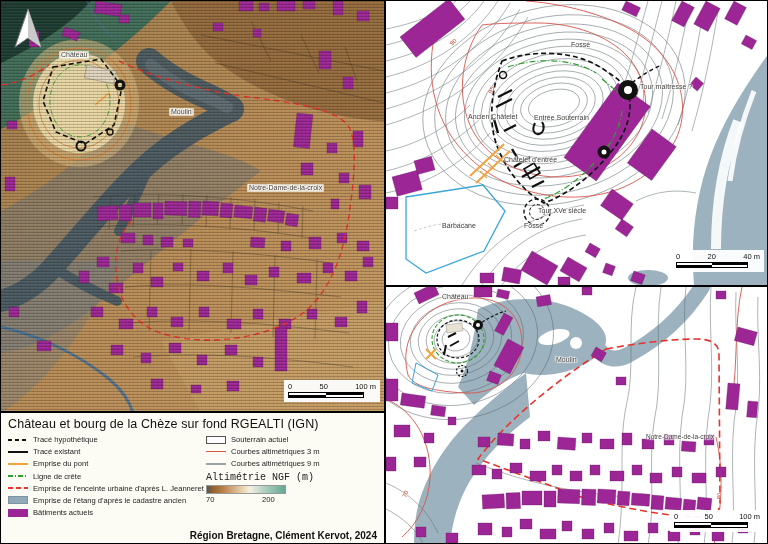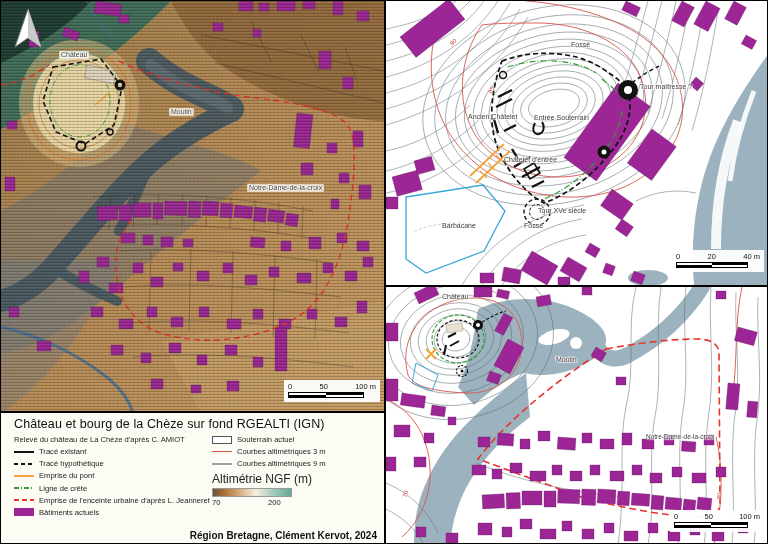--- a/index.html
+++ b/index.html
@@ -26,40 +26,40 @@
   .clabel{position:absolute;font-size:6px;color:#c0392b;z-index:4;white-space:nowrap;
     text-shadow:0 0 2px #fff,0 0 2px #fff;}
   .scalebar{position:absolute;z-index:6;background:rgba(255,255,255,.95);padding:2px 4px 4px;}
   .sb-ticks{display:flex;justify-content:space-between;font-size:7.5px;color:#111;margin-bottom:1px;}
   .sb-bar{height:6px;border:1px solid #000;width:86%;
     background:linear-gradient(90deg,#fff 0 50%,#000 50% 100%) top/100% 50% no-repeat,
                linear-gradient(90deg,#000 0 50%,#fff 50% 100%) bottom/100% 50% no-repeat;}
   .north{position:absolute;left:10px;top:6px;z-index:6;}
   
   #legend{position:absolute;left:0;top:410px;width:383px;height:134px;background:#fcfcf5;
-    border-top:2px solid #000;padding:4px 13px;z-index:8;}
+    border-top:2px solid #000;padding:4px 7px;z-index:8;}
   #legend .title{font-size:12.5px;font-weight:500;color:#111;margin-bottom:4px;letter-spacing:.1px;}
   .lg-cols{position:relative;}
   .lg-left{position:absolute;left:0;top:0;width:196px;}
   .lg-right{position:absolute;left:198px;top:0;width:170px;}
   .lg-sub{font-size:7.6px;color:#222;margin-bottom:3px;}
   .lg-item{display:flex;align-items:center;font-size:7.6px;color:#222;margin-bottom:3.2px;}
   .sw{flex:0 0 20px;width:20px;margin-right:5px;}
   .sw-line{height:2px;}
   .sw-black{background:#111;}
   .sw-bdash{background:repeating-linear-gradient(90deg,#111 0 4px,transparent 4px 7px);}
   .sw-orange{height:1.6px;background:var(--pont);}
   .sw-green{background:repeating-linear-gradient(90deg,var(--crete) 0 5px,transparent 5px 7px,var(--crete) 7px 8px,transparent 8px 10px);height:1.6px;}
   .sw-rdash{background:repeating-linear-gradient(90deg,var(--enceinte) 0 5px,transparent 5px 8px);}
   .sw-etang{height:8px;background:var(--etang-legend);border:.5px solid #7b93a3;}
   .sw-bld{height:8px;background:var(--building);}
   .sw-rect{height:8px;background:#fff;border:1px solid #555;}
   .sw-red{height:1.5px;background:var(--contour10);}
   .sw-gray{height:1.5px;background:#9aa4a8;}
-  .alt-label{font-size:12px;color:#222;margin:4px 0 2px;}
+  .alt-label{font-size:10px;color:#222;margin:4px 0 2px;font-family:Liberation Mono, monospace;}
   .alt-bar{width:80px;height:9px;border:.5px solid #999;
     background:linear-gradient(90deg,#4a5a63 0%,#8a5a30 5%,#b97f46 20%,#e8d2ae 45%,#f4efe2 55%,#a8cdbd 76%,#63a893 100%);}
   .alt-nums{position:relative;width:80px;height:10px;font-size:7.6px;color:#222;}
   .alt-nums .n0{position:absolute;left:0;top:1px;}
   .alt-nums .n1{position:absolute;left:56px;top:1px;}
   .credit{position:absolute;right:7px;bottom:4px;font-size:10px;font-weight:bold;color:#111;}
 </style>
 </head>
 <body>
 
@@ -223,40 +223,43 @@
           <span>50</span>
           <span>100 m</span>
         </div>
       <div class="sb-bar"></div>
     </div>
 
     <div id="legend">
       <div class="title">Château et bourg de la Chèze sur fond RGEALTI (IGN)</div>
       <div class="lg-cols">
         <div class="lg-left">
-          <div class="lg-sub">Relevé du château de La Chèze d'après C. AMIOT</div>
+          <div class="lg-item">
+              <span class="sw sw-line sw-bdash"></span>
+              <span>Tracé hypothétique</span>
+            </div>
           <div class="lg-item">
               <span class="sw sw-line sw-black"></span>
               <span>Tracé existant</span>
             </div>
           <div class="lg-item">
-              <span class="sw sw-line sw-bdash"></span>
-              <span>Tracé hypothétique</span>
-            </div>
-          <div class="lg-item">
               <span class="sw sw-orange"></span>
               <span>Emprise du pont</span>
             </div>
           <div class="lg-item">
               <span class="sw sw-green"></span>
               <span>Ligne de crête</span>
             </div>
           <div class="lg-item">
               <span class="sw sw-line sw-rdash"></span>
               <span>Emprise de l'enceinte urbaine d'après L. Jeanneret</span>
+            </div>
+          <div class="lg-item">
+              <span class="sw sw-etang"></span>
+              <span>Emprise de l'étang d'après le cadastre ancien</span>
             </div>
           <div class="lg-item">
               <span class="sw sw-bld"></span>
               <span>Bâtiments actuels</span>
             </div>
         </div>
         <div class="lg-right">
           <div class="lg-item">
               <span class="sw sw-rect"></span>
               <span>Souterrain actuel</span>

